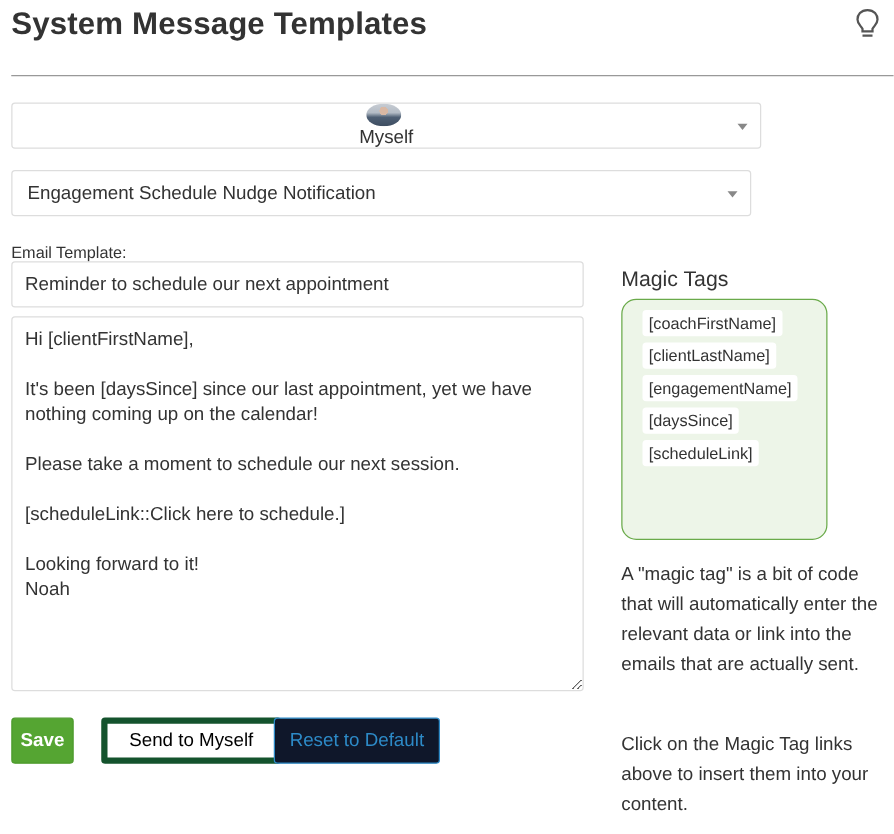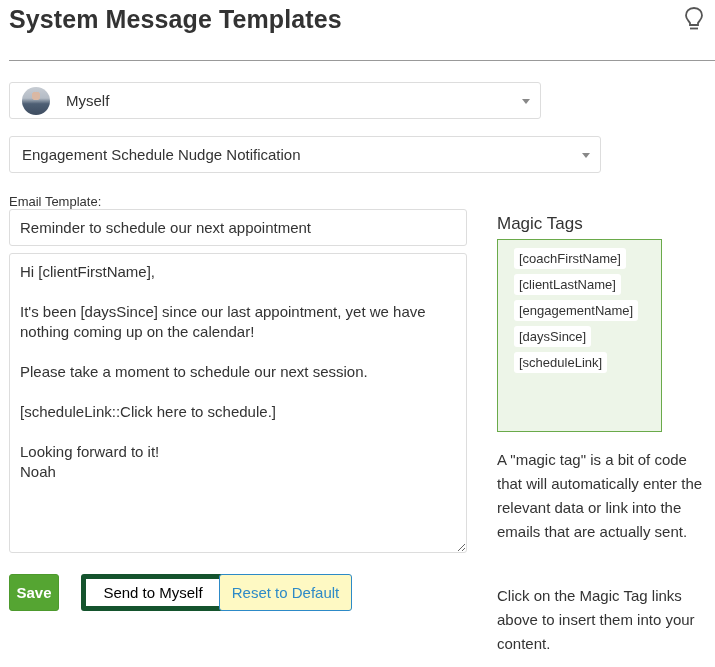--- a/index.html
+++ b/index.html
@@ -22,21 +22,21 @@
     .select {
       position: absolute; background: #fff; border: 1px solid #ddd; border-radius: 3px;
       display: flex; align-items: center; cursor: pointer;
     }
     .select .label { font-size: 15px; color: #333; }
     .select .caret {
       position: absolute; right: 10px; top: 50%; margin-top: -2px;
       width: 0; height: 0; border-left: 4px solid transparent; border-right: 4px solid transparent;
       border-top: 5px solid #888;
     }
-    .coach-select { left: 9px; top: 82px; width: 532px; height: 37px; }
+    .coach-select { left: 9px; top: 82px; width: 600px; height: 37px; flex-direction: column; }
     .avatar {
       width: 28px; height: 28px; border-radius: 50%; margin-left: 12px; margin-right: 16px;
       background: radial-gradient(circle at 50% 32%, #d9b8a4 0 18%, transparent 19%),
                   linear-gradient(180deg, #c7ccd3 0%, #b4bcc6 40%, #4e5f74 60%, #3e4d61 100%);
       overflow: hidden;
     }
     .template-select { left: 9px; top: 136px; width: 592px; height: 37px; }
     .template-select .label { margin-left: 12px; }
 
     .field-label {
@@ -55,28 +55,28 @@
       background: #fff; outline: none; resize: both; white-space: pre-wrap;
     }
 
     .btn {
       position: absolute; top: 574px; height: 37px; border-radius: 3px;
       font-size: 15px; font-family: "Liberation Sans", sans-serif;
       display: flex; align-items: center; justify-content: center; cursor: pointer;
     }
     .btn-save { left: 9px; width: 50px; background: #55a532; color: #fff; font-weight: 700; border: 1px solid #4d9a2d; }
     .btn-send { left: 81px; width: 144px; background: #fff; color: #000000; border: 5px solid #14532d; }
-    .btn-reset { left: 219px; width: 133px; background: #fef9c3; color: #2d8ac7; border: 1px solid #2d8ac7; }
+    .btn-reset { left: 219px; width: 133px; background: #0f172a; color: #2d8ac7; border: 1px solid #2d8ac7; }
 
     .tags-title {
       position: absolute; left: 497px; top: 214px; font-size: 17px; color: #333;
     }
     .tags-box {
       position: absolute; left: 497px; top: 239px; width: 165px; height: 193px;
-      border: 1px solid #6aaa4a; border-radius: 0; background: #edf5e8;
+      border: 1px solid #6aaa4a; border-radius: 12px; background: #edf5e8;
       padding: 8px 0 0 16px;
     }
     .tag {
       display: inline-block; background: #fff; border-radius: 3px;
       font-size: 13px; color: #333; padding: 2px 5px; height: 21px; line-height: 17px;
       margin-bottom: 5px; cursor: pointer; white-space: nowrap;
     }
     .tag-row { display: block; height: 26px; }
 
     .help {

